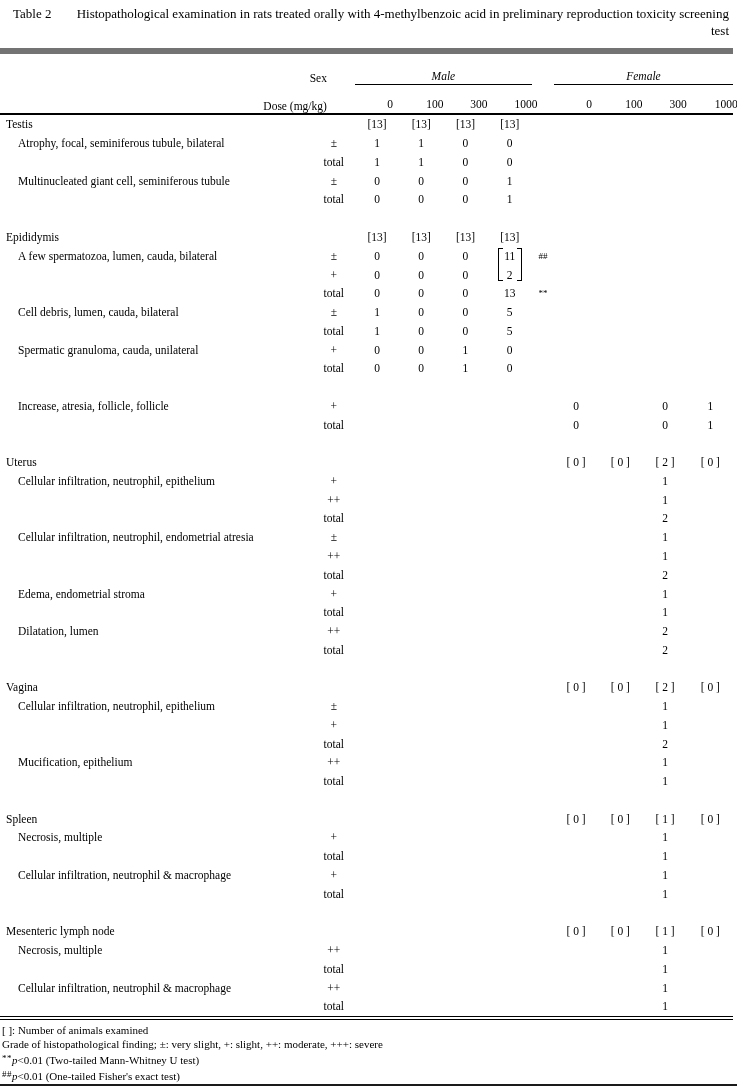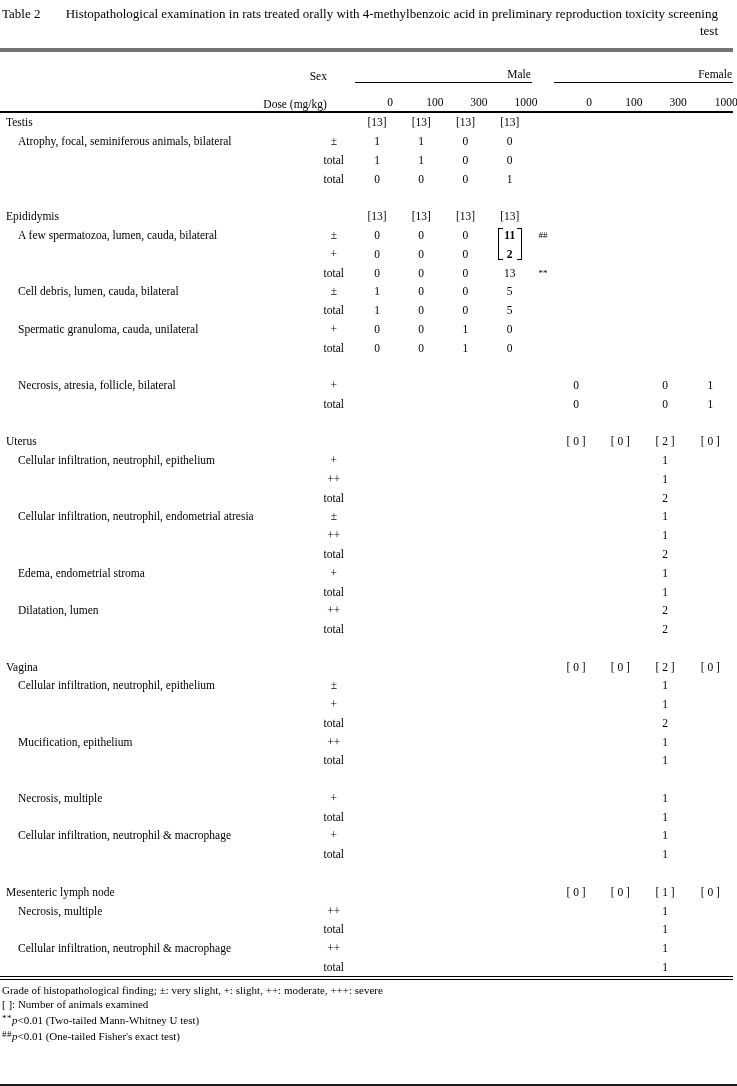--- a/index.html
+++ b/index.html
@@ -5,58 +5,58 @@
   html,body { margin:0; padding:0; background:#fff; }
   .page {
     position:relative;
     width:737px; height:1086px;
     background:#fff; color:#000;
     font-family:"Liberation Serif","DejaVu Serif",serif;
     box-sizing:border-box;
     border-bottom:2px solid #1a1a1a;
     overflow:hidden;
   }
-  .caption { display:flex; padding:6px 4px 0 2px; font-size:13px; line-height:16.5px; }
+  .caption { display:flex; padding:6px 4px 0 13px; font-size:13px; line-height:16.5px; }
   .caption .cap-num { flex:0 0 56px; white-space:nowrap; }
   .caption .cap-text { width:660px;text-align:right; }
 
   table.data {
     margin-top:9px;
     border-collapse:collapse;
     table-layout:fixed;
     width:733px;
-    border-top:4px solid #737373;
+    border-top:6px solid #737373;
     border-bottom:4px double #000;
     font-size:11.5px;
   }
   col.c-lab { width:311px; }
   col.c-grd { width:42px; }
   col.c-m   { width:44px; }
   col.c-nt  { width:22px; }
   col.c-f0, col.c-f1 { width:44px; }
   col.c-f2, col.c-f3 { width:45px; }
 
   thead td { vertical-align:bottom; }
   tr.h1 td { height:27px; }
   tr.h2 td { height:24px; border-bottom:2px solid #000;padding-left:27px; }
   td.h-sex, td.h-dose { text-align:right; padding-right:28px; }
-  td.h-group { text-align:right; border-bottom:1px solid #000; padding-bottom:2px; }
+  td.h-group { text-align:center; border-bottom:1px solid #000; padding-bottom:2px;font-style:italic; }
   td.h-num { text-align:center; padding-bottom:3px; }
 
   tbody td { height:18.77px; padding:0; vertical-align:middle; }
   td.c-label { overflow:hidden; white-space:nowrap; }
   td.c-label.organ   { padding-left:6px; }
   td.c-label.finding { padding-left:18px; }
   td.c-grade { text-align:center; }
   td.c-num   { text-align:center; }
   td.c-note  { text-align:center; font-size:9px; vertical-align:middle; }
   tr.spacer td { height:18.77px; }
 
   
-  td.brk-top, td.brk-bot { position:relative;font-weight:bold; }
+  td.brk-top, td.brk-bot { position:relative; }
   td.brk-top::before { content:""; position:absolute; left:10px; top:2px; bottom:0; width:4px;
                        border-left:1px solid #000; border-top:1px solid #000; }
   td.brk-top::after  { content:""; position:absolute; right:10px; top:2px; bottom:0; width:4px;
                        border-right:1px solid #000; border-top:1px solid #000; }
   td.brk-bot::before { content:""; position:absolute; left:10px; top:0; bottom:3px; width:4px;
                        border-left:1px solid #000; border-bottom:1px solid #000; }
   td.brk-bot::after  { content:""; position:absolute; right:10px; top:0; bottom:3px; width:4px;
                        border-right:1px solid #000; border-bottom:1px solid #000; }
 
   .footnotes { padding:3px 0 0 2px; font-size:11px; line-height:14px; }
@@ -114,39 +114,52 @@
           <td class="c-num">[13]</td>
           <td class="c-num">[13]</td>
           <td class="c-num">[13]</td>
           <td class="c-note"></td>
           <td class="c-num"></td>
           <td class="c-num"></td>
           <td class="c-num"></td>
           <td class="c-num"></td>
         </tr>
         <tr>
-          <td class="c-label finding">Atrophy, focal, seminiferous animals, bilateral</td>
+          <td class="c-label finding">Atrophy, focal, seminiferous tubule, bilateral</td>
           <td class="c-grade">±</td>
           <td class="c-num">1</td>
           <td class="c-num">1</td>
           <td class="c-num">0</td>
           <td class="c-num">0</td>
           <td class="c-note"></td>
           <td class="c-num"></td>
           <td class="c-num"></td>
           <td class="c-num"></td>
           <td class="c-num"></td>
         </tr>
         <tr>
           <td class="c-label finding"></td>
           <td class="c-grade">total</td>
           <td class="c-num">1</td>
           <td class="c-num">1</td>
           <td class="c-num">0</td>
           <td class="c-num">0</td>
+          <td class="c-note"></td>
+          <td class="c-num"></td>
+          <td class="c-num"></td>
+          <td class="c-num"></td>
+          <td class="c-num"></td>
+        </tr>
+        <tr>
+          <td class="c-label finding">Multinucleated giant cell, seminiferous tubule</td>
+          <td class="c-grade">±</td>
+          <td class="c-num">0</td>
+          <td class="c-num">0</td>
+          <td class="c-num">0</td>
+          <td class="c-num">1</td>
           <td class="c-note"></td>
           <td class="c-num"></td>
           <td class="c-num"></td>
           <td class="c-num"></td>
           <td class="c-num"></td>
         </tr>
         <tr>
           <td class="c-label finding"></td>
           <td class="c-grade">total</td>
           <td class="c-num">0</td>
@@ -263,21 +276,21 @@
           <td class="c-note"></td>
           <td class="c-num"></td>
           <td class="c-num"></td>
           <td class="c-num"></td>
           <td class="c-num"></td>
         </tr>
         <tr class="spacer">
           <td colspan="11"></td>
         </tr>
         <tr>
-          <td class="c-label finding">Necrosis, atresia, follicle, bilateral</td>
+          <td class="c-label finding">Increase, atresia, follicle, follicle</td>
           <td class="c-grade">+</td>
           <td class="c-num"></td>
           <td class="c-num"></td>
           <td class="c-num"></td>
           <td class="c-num"></td>
           <td class="c-note"></td>
           <td class="c-num">0</td>
           <td class="c-num"></td>
           <td class="c-num">0</td>
           <td class="c-num">1</td>
@@ -519,20 +532,33 @@
           <td class="c-note"></td>
           <td class="c-num"></td>
           <td class="c-num"></td>
           <td class="c-num">1</td>
           <td class="c-num"></td>
         </tr>
         <tr class="spacer">
           <td colspan="11"></td>
         </tr>
         <tr>
+          <td class="c-label organ">Spleen</td>
+          <td class="c-grade"></td>
+          <td class="c-num"></td>
+          <td class="c-num"></td>
+          <td class="c-num"></td>
+          <td class="c-num"></td>
+          <td class="c-note"></td>
+          <td class="c-num">[ 0 ]</td>
+          <td class="c-num">[ 0 ]</td>
+          <td class="c-num">[ 1 ]</td>
+          <td class="c-num">[ 0 ]</td>
+        </tr>
+        <tr>
           <td class="c-label finding">Necrosis, multiple</td>
           <td class="c-grade">+</td>
           <td class="c-num"></td>
           <td class="c-num"></td>
           <td class="c-num"></td>
           <td class="c-num"></td>
           <td class="c-note"></td>
           <td class="c-num"></td>
           <td class="c-num"></td>
           <td class="c-num">1</td>
@@ -642,19 +668,19 @@
           <td class="c-note"></td>
           <td class="c-num"></td>
           <td class="c-num"></td>
           <td class="c-num">1</td>
           <td class="c-num"></td>
         </tr>
       </tbody>
   </table>
 
   <div class="footnotes">
+      <div class="fn-line">[ ]: Number of animals examined</div>
       <div class="fn-line">Grade of histopathological finding; ±: very slight, +: slight, ++: moderate, +++: severe</div>
-      <div class="fn-line">[ ]: Number of animals examined</div>
       <div class="fn-line"><span class="fn-marker">**</span><i>p</i>&lt;0.01 (Two-tailed Mann-Whitney U test)</div>
       <div class="fn-line"><span class="fn-marker">##</span><i>p</i>&lt;0.01 (One-tailed Fisher's exact test)</div>
     </div>
 
 </div>
 
 </body></html>

